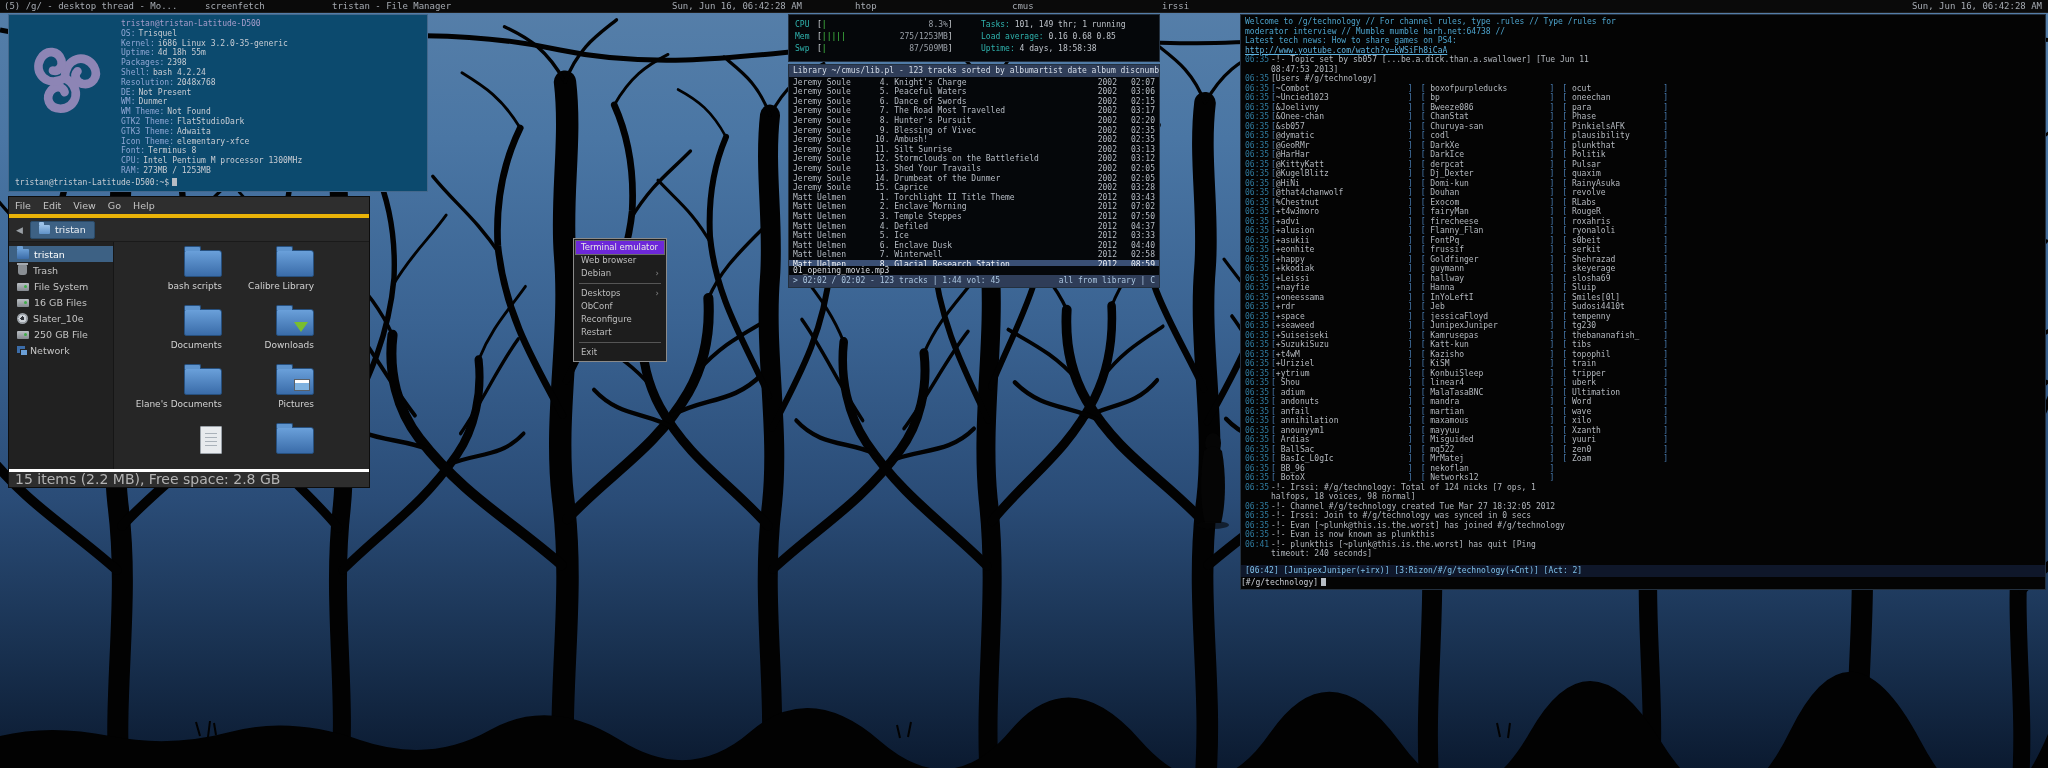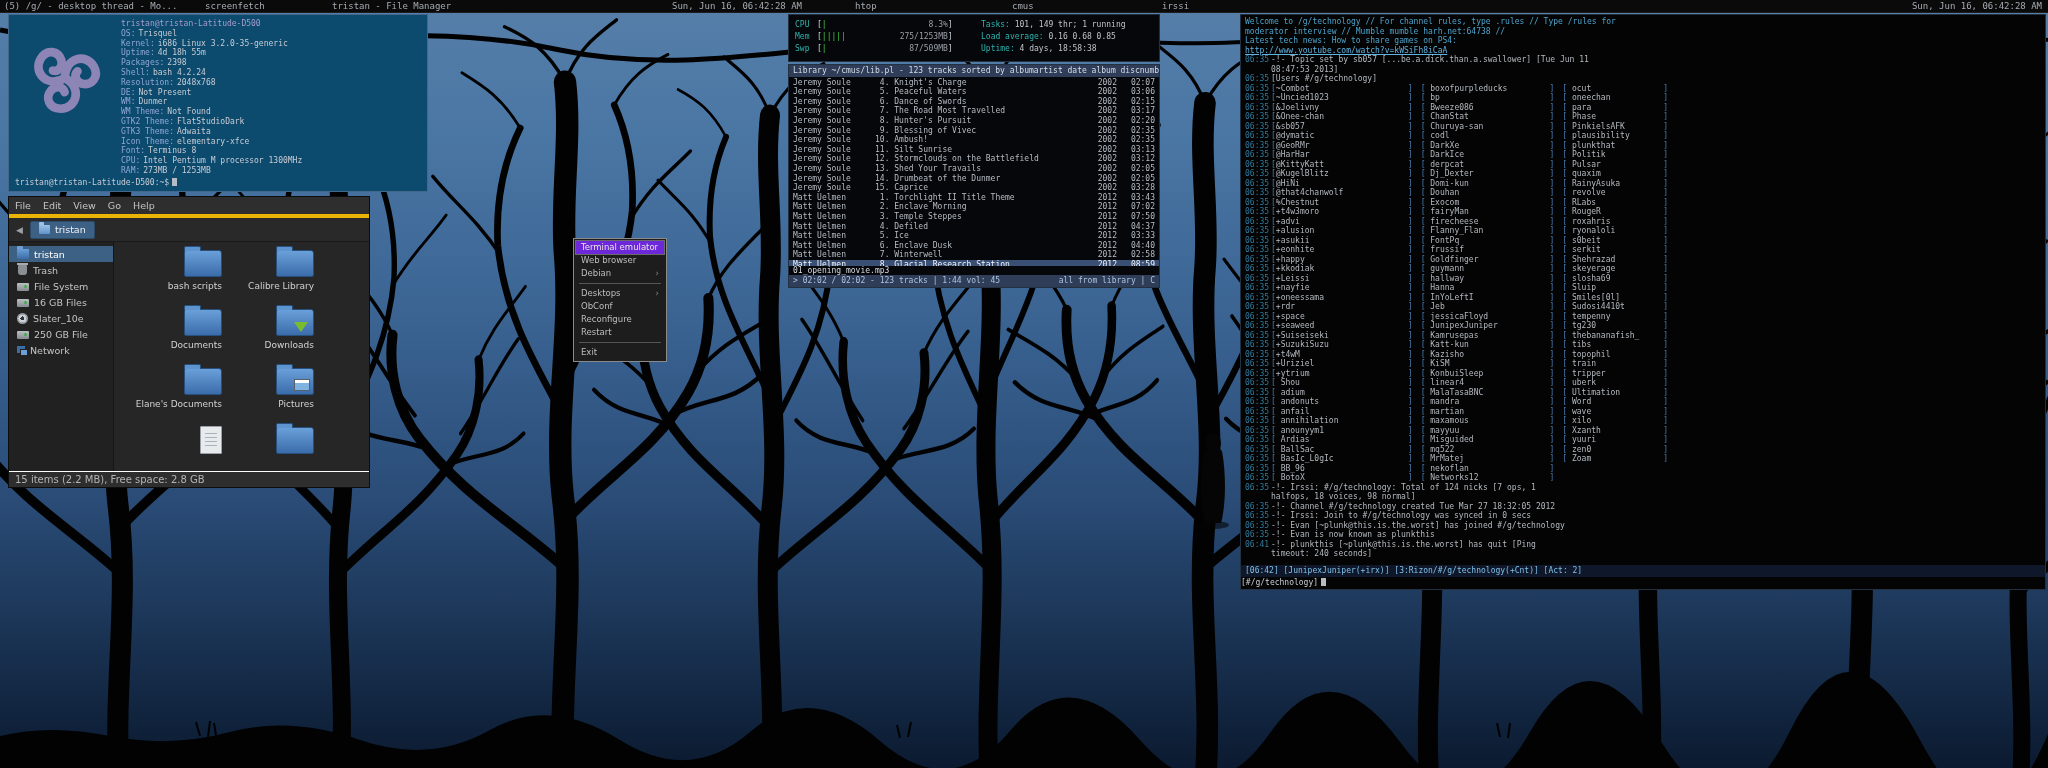--- a/index.html
+++ b/index.html
@@ -62,21 +62,21 @@
   .gitem.i-folder .fi::before,.gitem.i-folder-download .fi::before,.gitem.i-folder-pictures .fi::before{
       content:"";position:absolute;top:-5px;left:-1px;width:15px;height:4px;background:#5e94ce;border:1px solid #27507e;border-bottom:none;border-radius:2px 2px 0 0;}
   .gitem.i-folder-download .fi::after{content:"";position:absolute;right:5px;bottom:3px;width:0;height:0;
       border:7px solid transparent;border-top:10px solid #79bd2f;border-bottom:none;}
   .gitem.i-folder-pictures .fi::after{content:"";position:absolute;right:3px;bottom:3px;width:14px;height:10px;
       background:linear-gradient(#ffffff 0 3px,#7fb2e0 3px);border:1px solid #5a6067;}
   .gitem.i-file .fi{width:22px;height:28px;background:#e8ebee;border:1px solid #9aa1a8;border-radius:1px;margin-top:-1px;}
   .gitem.i-file .fi::after{content:"";position:absolute;left:4px;right:4px;top:6px;height:16px;
       background:repeating-linear-gradient(#aab2ba 0 1px,transparent 1px 4px);}
   .glabel{font-size:9px;color:#d2d2d2;text-align:center;max-width:90px;white-space:nowrap;overflow:hidden;height:10px;}
-  .fm-status{height:15px;flex:none;background:#2e2e2e;border-top:1px solid #ffffff;font-size:10px;line-height:15px;padding:0 6px;color:#b4b4b4;}
+  .fm-status{height:15px;flex:none;background:#2e2e2e;border-top:3px solid #ffffff;font-size:14px;line-height:15px;padding:0 6px;color:#b4b4b4;}
 
   
   .obmenu{position:absolute;left:573px;top:238px;width:88px;background:#1d1d1d;border:1px solid #8a8a8a;padding:2px;
       font:8.5px/11px "DejaVu Sans",sans-serif;color:#bdbdbd;z-index:30;}
   .ob-item{padding:1px 5px;white-space:nowrap;overflow:hidden;}
   .ob-item.s-hover{background:#6d28d9;outline:1px solid #6a6a6a;color:#e6e6e6;}
   .ob-item.t-submenu::after{content:"›";float:right;color:#8a8a8a;}
   .ob-item.t-separator{height:0;border-top:1px solid #555;margin:3px 3px;padding:0;}
   .ob-item.t-separator::after{content:none;}
 

